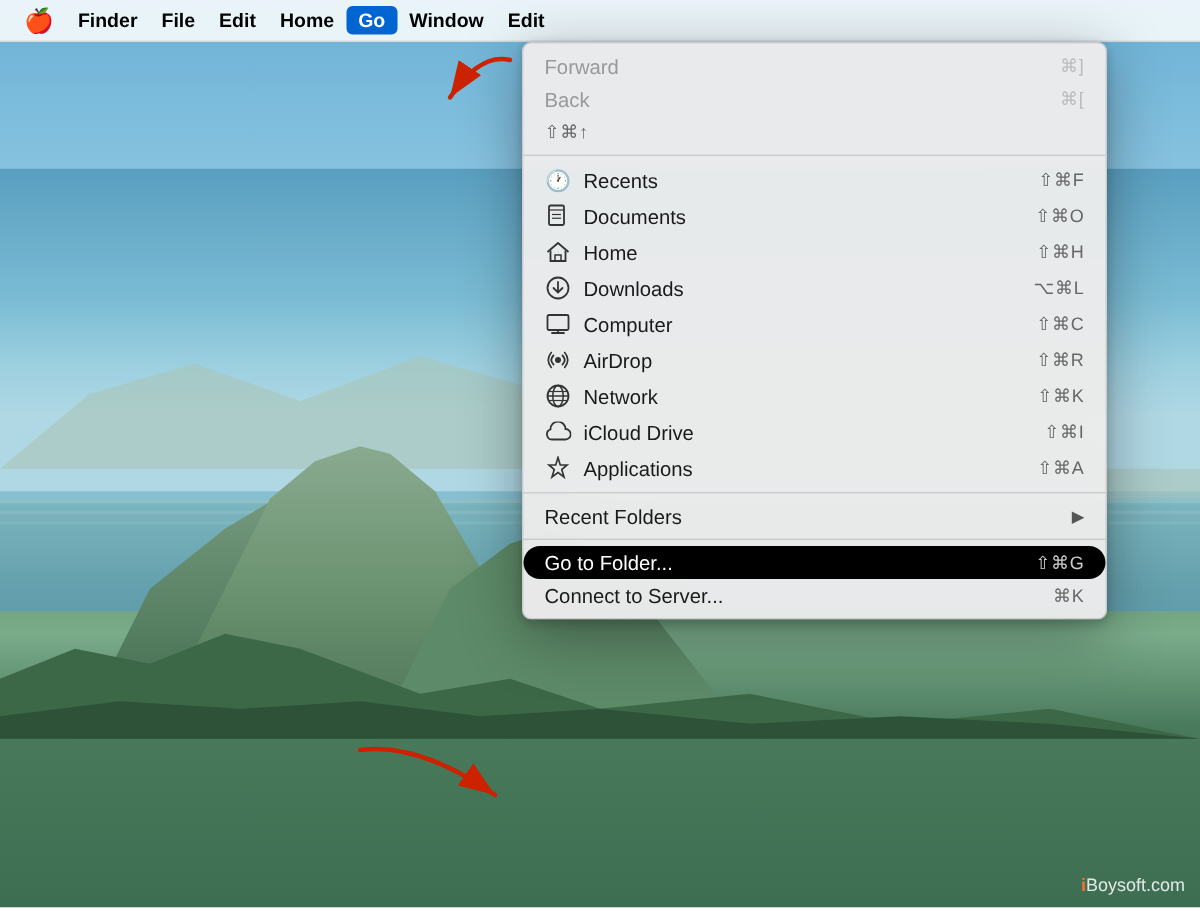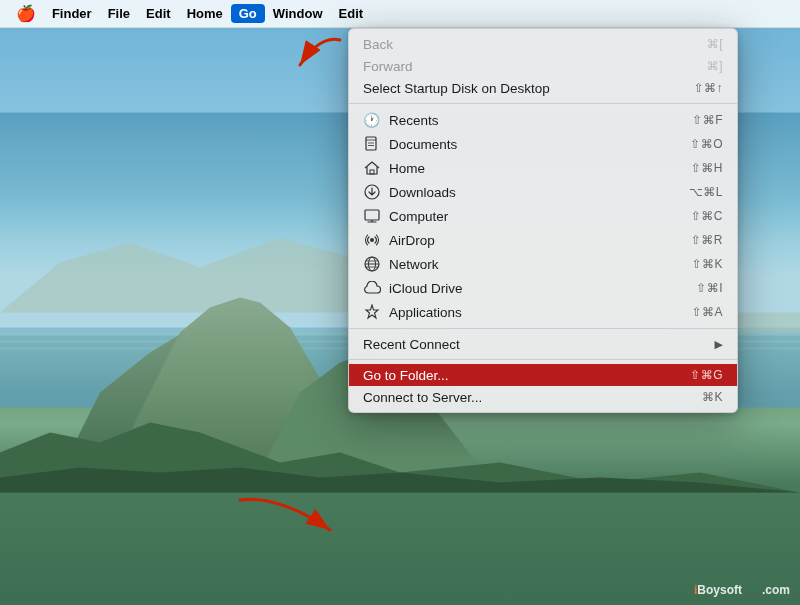--- a/index.html
+++ b/index.html
@@ -102,22 +102,23 @@
       align-items: center;
       justify-content: space-between;
       padding: 3px 14px;
       font-size: 13.5px;
       color: #1a1a1a;
       cursor: pointer;
       min-height: 22px;
     }
 
     .menu-item.highlighted {
-      background: #b91c1c;
+      background: #000000;
       color: white;
+      border-radius: 11px;
     }
 
     .menu-item.disabled {
       color: #999;
       cursor: default;
     }
 
     .menu-item-left {
       display: flex;
       align-items: center;
@@ -193,21 +194,21 @@
       bottom: 8px;
       right: 10px;
       font-size: 12px;
       color: rgba(255,255,255,0.7);
       z-index: 50;
       font-weight: 500;
     }
 
     .watermark span {
       color: #FF6B35;
-      font-weight: 700;
+      font-weight: 400;
     }
   </style>
 </head>
 <body>
 
 <div class="desktop-bg">
   <svg class="mountain-svg" viewBox="0 0 800 380" xmlns="http://www.w3.org/2000/svg">
 
     <defs>
       <linearGradient id="skyGrad" x1="0" y1="0" x2="0" y2="1">
@@ -280,36 +281,33 @@
   </div>
   <div class="menubar-item">
     <span>Edit</span>
   </div>
 </div>
 
 <div class="dropdown-menu">
 
   <div class="menu-item disabled">
     <div class="menu-item-left">
+      <span class="menu-item-label">Forward</span>
+    </div>
+    <span class="menu-item-shortcut">⌘]</span>
+  </div>
+
+  <div class="menu-item disabled">
+    <div class="menu-item-left">
       <span class="menu-item-label">Back</span>
     </div>
     <span class="menu-item-shortcut">⌘[</span>
   </div>
 
-  <div class="menu-item disabled">
-    <div class="menu-item-left">
-      <span class="menu-item-label">Forward</span>
-    </div>
-    <span class="menu-item-shortcut">⌘]</span>
-  </div>
-
-  <div class="menu-item">
-    <div class="menu-item-left">
-      <span class="menu-item-label">Select Startup Disk on Desktop</span>
-    </div>
+  <div class="menu-item">
     <span class="menu-item-shortcut">⇧⌘↑</span>
   </div>
 
   <div class="menu-separator"></div>
 
   <div class="menu-item">
     <div class="menu-item-left">
       <span class="menu-item-icon">🕐</span>
       <span class="menu-item-label">Recents</span>
     </div>
@@ -427,21 +425,21 @@
       <span class="menu-item-label">Applications</span>
     </div>
     <span class="menu-item-shortcut">⇧⌘A</span>
   </div>
 
 
   <div class="menu-separator"></div>
 
   <div class="menu-item">
     <div class="menu-item-left">
-      <span class="menu-item-label">Recent Connect</span>
+      <span class="menu-item-label">Recent Folders</span>
     </div>
     <span class="menu-item-arrow">▶</span>
   </div>
 
   <div class="menu-separator"></div>
 
   <div class="menu-item highlighted">
     <div class="menu-item-left">
       <span class="menu-item-label">Go to Folder...</span>
     </div>
@@ -469,14 +467,14 @@
 <svg class="arrow-annotation arrow-bottom" viewBox="0 0 140 55" xmlns="http://www.w3.org/2000/svg">
   <defs>
     <marker id="arrowhead-bottom" markerWidth="8" markerHeight="6" refX="8" refY="3" orient="auto">
       <polygon points="0 0, 8 3, 0 6" fill="#cc2200"></polygon>
     </marker>
   </defs>
   <path d="M 20 10 Q 60 5 110 40" stroke="#cc2200" stroke-width="3" fill="none" marker-end="url(#arrowhead-bottom)" stroke-linecap="round"></path>
 </svg>
 
 <div class="watermark">
-  <span style="color: #FF6B35; font-weight: 700;">i</span><span style="color: rgba(255,255,255,0.85);">Boysoft</span><span style="color: rgba(255,255,255,0.85); padding-left: 20px;">.com</span>
+  <span style="color: #FF6B35; font-weight: 700;">i</span><span style="color: rgba(255,255,255,0.85);">Boysoft</span><span style="color: rgba(255,255,255,0.85);">.com</span>
 </div>
 
 </body></html>

